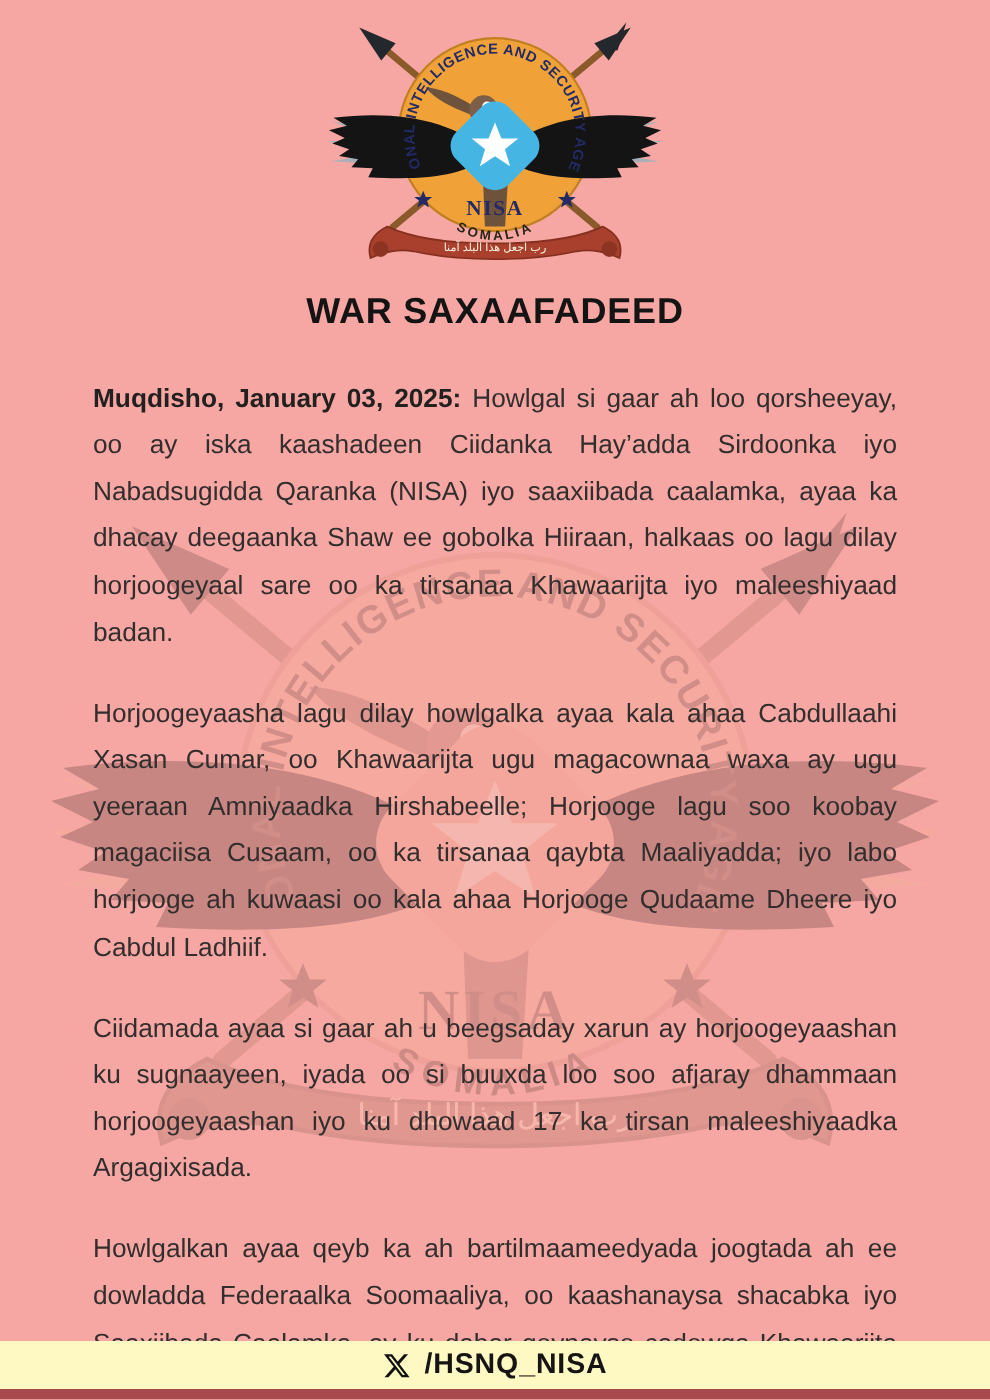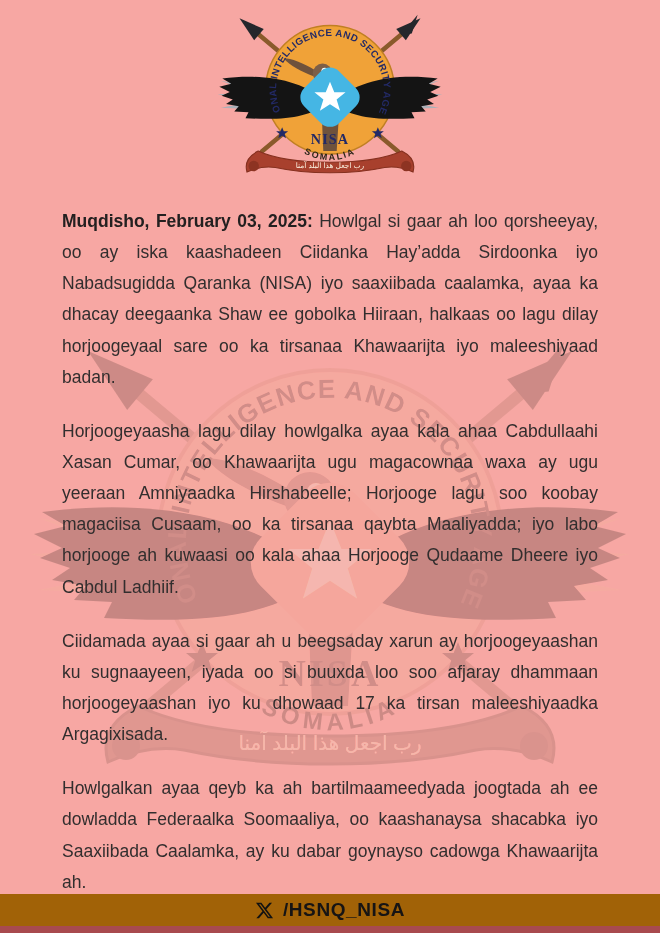--- a/index.html
+++ b/index.html
@@ -16,21 +16,21 @@
 
   .headline{position:relative;text-align:center;margin:16px 0 0 0;
     font-size:24px;font-weight:700;color:#141414;letter-spacing:0.5px;}
 
   .content{position:relative;padding:0 62px;margin-top:28px;}
   .content p{margin:0 0 23px 0;font-size:17.5px;line-height:1.78;color:#322e2e;
     text-align:justify;text-justify:inter-word;}
   .content p b{color:#232020;}
 
   .footer{position:absolute;left:0;bottom:0;width:660px;}
-  .footer-bar{height:32px;background:#a16207;display:flex;align-items:center;
+  .footer-bar{height:32px;background:#fef9c3;display:flex;align-items:center;
     justify-content:center;gap:9px;}
   .footer-strip{height:7px;background:#a84a4e;}
   .footer-bar .x-ico{width:19px;height:19px;display:block;}
   .footer-handle{font-size:19px;font-weight:600;color:#161414;letter-spacing:0.6px;}
 
   .ring-text{font-size:13px;font-weight:700;fill:#232a66;letter-spacing:0.6px;}
   .nisa-text{font-size:19px;font-weight:700;fill:#232a66;
     font-family:"Liberation Serif","DejaVu Serif",serif;letter-spacing:1.5px;}
   .somalia-text{font-size:12px;font-weight:700;fill:#2b2419;letter-spacing:2.5px;}
   .motto-text{font-size:10px;fill:#fdf4e3;}
@@ -97,23 +97,24 @@
         <circle cx="262" cy="214" r="7" fill="#8d3322"></circle>
         <text x="160" y="216" text-anchor="middle" class="motto-text">رب اجعل هذا البلد آمنا</text>
       </g>
     </svg>
   </div>
 
   <svg class="watermark" viewBox="0 0 320 230">
     <use href="#seal"></use>
   </svg>
 
+  <h1 class="headline">WAR SAXAAFADEED</h1>
 
   <div class="content">
-    <p><b>Muqdisho, February 03, 2025:</b><span> Howlgal si gaar ah loo qorsheeyay, oo ay iska kaashadeen Ciidanka Hay’adda Sirdoonka iyo Nabadsugidda Qaranka (NISA) iyo saaxiibada caalamka, ayaa ka dhacay deegaanka Shaw ee gobolka Hiiraan, halkaas oo lagu dilay horjoogeyaal sare oo ka tirsanaa Khawaarijta iyo maleeshiyaad badan.</span></p>
+    <p><b>Muqdisho, January 03, 2025:</b><span> Howlgal si gaar ah loo qorsheeyay, oo ay iska kaashadeen Ciidanka Hay’adda Sirdoonka iyo Nabadsugidda Qaranka (NISA) iyo saaxiibada caalamka, ayaa ka dhacay deegaanka Shaw ee gobolka Hiiraan, halkaas oo lagu dilay horjoogeyaal sare oo ka tirsanaa Khawaarijta iyo maleeshiyaad badan.</span></p>
     <p><span>Horjoogeyaasha lagu dilay howlgalka ayaa kala ahaa Cabdullaahi Xasan Cumar, oo Khawaarijta ugu magacownaa waxa ay ugu yeeraan Amniyaadka Hirshabeelle; Horjooge lagu soo koobay magaciisa Cusaam, oo ka tirsanaa qaybta Maaliyadda; iyo labo horjooge ah kuwaasi oo kala ahaa Horjooge Qudaame Dheere iyo Cabdul Ladhiif.</span></p>
     <p><span>Ciidamada ayaa si gaar ah u beegsaday xarun ay horjoogeyaashan ku sugnaayeen, iyada oo si buuxda loo soo afjaray dhammaan horjoogeyaashan iyo ku dhowaad 17 ka tirsan maleeshiyaadka Argagixisada.</span></p>
     <p><span>Howlgalkan ayaa qeyb ka ah bartilmaameedyada joogtada ah ee dowladda Federaalka Soomaaliya, oo kaashanaysa shacabka iyo Saaxiibada Caalamka, ay ku dabar goynayso cadowga Khawaarijta ah.</span></p>
   </div>
 
   <div class="footer">
     <div class="footer-bar">
       <svg class="x-ico" viewBox="0 0 24 24">
         <path fill="#121212" d="M18.244 2.25h3.308l-7.227 8.26 8.502 11.24H16.17l-5.214-6.817L4.99 21.75H1.68l7.73-8.835L1.254 2.25H8.08l4.713 6.231zm-1.161 17.52h1.833L7.084 4.126H5.117z"></path>
       </svg>

